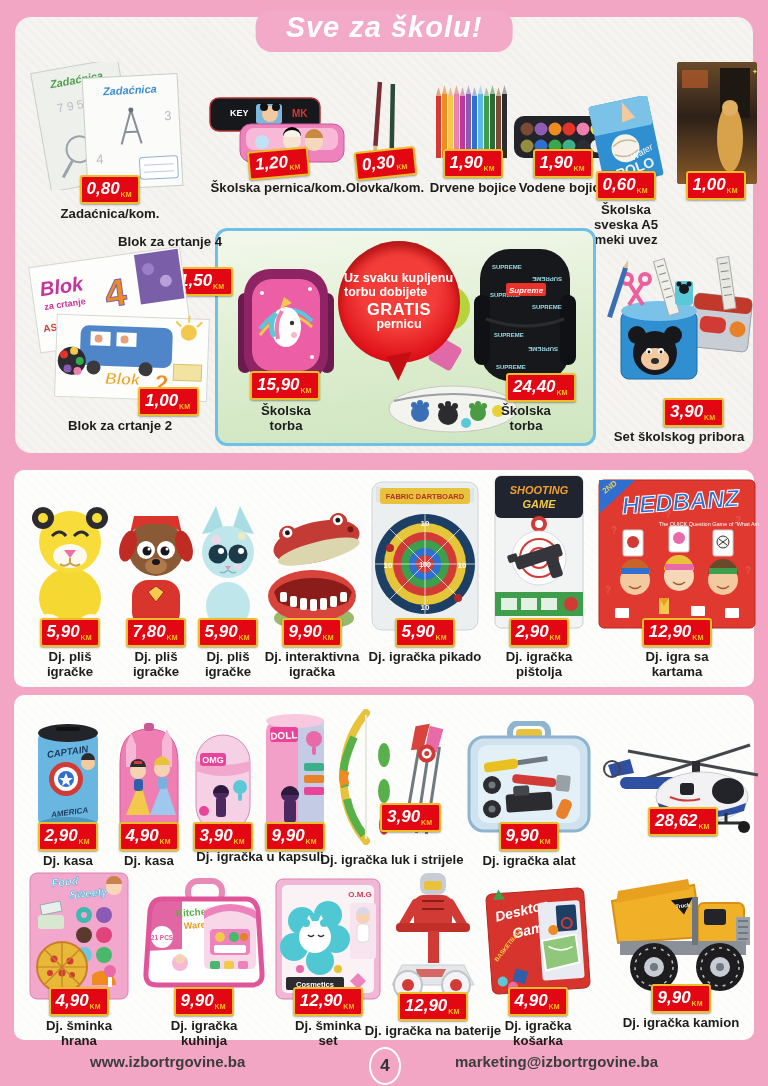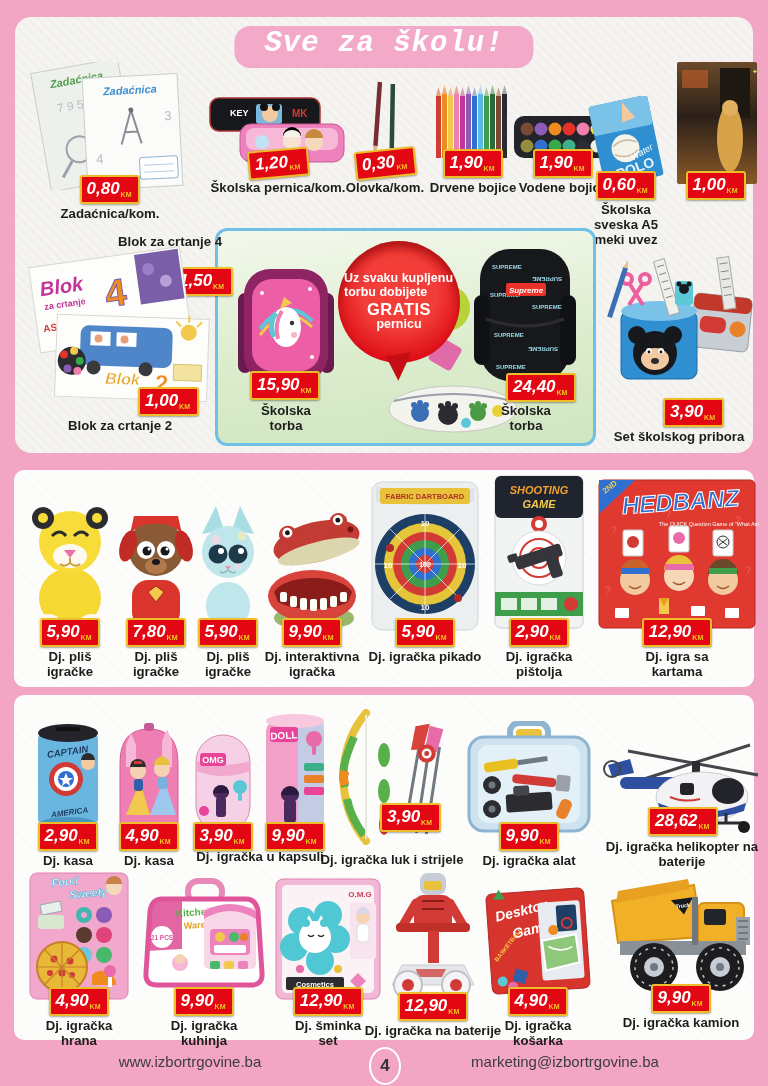--- a/index.html
+++ b/index.html
@@ -3,22 +3,22 @@
 <meta charset="utf-8">
 <style>
   html,body{margin:0;padding:0;background:#e9e9e9}
   .page{position:relative;width:768px;height:1086px;background:#f2a6c3;overflow:hidden;
         font-family:"Liberation Sans",sans-serif;color:#1d1d1b}
   .paper{position:absolute;left:15px;top:17px;width:738px;height:436px;border-radius:16px;
          background:#f5f4f1;
          background-image:repeating-linear-gradient(45deg,rgba(0,0,0,.015) 0 3px,transparent 3px 7px)}
   .wbox{position:absolute;background:#fdfdfc;border-radius:10px;
         background-image:repeating-linear-gradient(45deg,rgba(0,0,0,.008) 0 3px,transparent 3px 7px)}
-  .title-badge{position:absolute;left:50%;top:26px;transform:translateX(-50%);
-        background:#f3a9c8;color:#fff;font-family:Liberation Mono, monospace;font-style:italic;font-weight:700;
+  .title-badge{position:absolute;left:50%;top:10px;transform:translateX(-50%);
+        background:#f3a9c8;color:#fff;font-family:Liberation Sans, sans-serif;font-style:italic;font-weight:700;
         font-size:29px;padding:1px 30px 8px;border-radius:16px;letter-spacing:1px;white-space:nowrap;z-index:5}
   .pcard{position:absolute;text-align:center}
   .img{display:flex;align-items:flex-end;justify-content:center}
   .img svg{display:block}
   .tagwrap{margin-top:-15px;position:relative;z-index:3}
   .tag{display:inline-block;background:#e30613;border:2px solid #edbd2a;border-radius:3px;color:#fff;
        font-weight:700;font-style:italic;font-size:17px;line-height:1;padding:3px 7px 4px 5px;
        box-shadow:0 1px 2px rgba(0,0,0,.35);white-space:nowrap}
   .tag .km{font-size:7px;color:#f3c41e;font-style:normal;font-weight:700;margin-left:1px;vertical-align:-3px}
   .abs{position:absolute;z-index:3}
@@ -31,21 +31,21 @@
   .gratis .leaf2{position:absolute;right:2px;bottom:-4px;width:26px;height:26px;background:#e06aa8;
          border-radius:4px;transform:rotate(30deg)}
   .gratis .disc{position:absolute;inset:0;border-radius:50%;
          background:radial-gradient(circle at 50% 42%,#f23d38 40%,#de1118 72%,#bf0d13 100%);
          box-shadow:inset 0 7px 9px rgba(110,0,0,.45)}
   .gratis .tail{position:absolute;left:50px;bottom:-17px;width:0;height:0;border-left:8px solid transparent;
          border-right:18px solid transparent;border-top:26px solid #c50e14;transform:rotate(-10deg)}
   .gratis .txt{position:absolute;inset:10px 6px;display:flex;flex-direction:column;align-items:center;
          justify-content:center;color:#fff;font-weight:700;font-size:12.5px;line-height:1.1;text-align:left;z-index:2}
   .gratis .hl{font-size:16.5px;letter-spacing:.5px}
-  .ft{position:absolute;font-weight:400;font-size:15px;color:#3c3c3c;text-align:center}
+  .ft{position:absolute;font-weight:700;font-size:15px;color:#3c3c3c;text-align:left}
   .pagenum{position:absolute;left:369px;top:1047px;width:28px;height:34px;border:2px solid #fff;
          border-radius:50%;display:flex;align-items:center;justify-content:center;
          font-weight:700;font-size:17px;color:#333}
 </style>
 </head>
 <body>
 
 <div class="page">
 
   <div class="paper">
@@ -776,21 +776,20 @@
         <rect x="80" y="44" width="14" height="12" rx="3" fill="#23242a"></rect>
         <path d="M66 84 h36 M112 84 h32" stroke="#2b2b30" stroke-width="3"></path>
         <line x1="84" y1="72" x2="84" y2="84" stroke="#2b2b30" stroke-width="3"></line>
         <line x1="126" y1="74" x2="126" y2="84" stroke="#2b2b30" stroke-width="3"></line>
         <circle cx="66" cy="88" r="6" fill="#1d1d20"></circle>
           <circle cx="144" cy="88" r="6" fill="#1d1d20"></circle>
         <path d="M70 58 q14 6 30 2" stroke="#d23b35" stroke-width="2" fill="none"></path>
       </svg>
     </div>
     <span class="tag abs" style="left:634px;top:112px"><span>28,62</span><span class="km">KM</span></span>
-    <div class="plabel abs" style="left:586px;top:142px;width:164px;text-align:center">Dj. igračka helikopter na baterije</div>
 
     <div class="pcard" style="left:12px;top:176px;width:106px">
       <div class="img" style="height:131px">
         <svg width="106" height="131" viewBox="0 0 106 131">
           <rect x="4" y="2" width="98" height="126" rx="7" fill="#f2a8cc" stroke="#e080b0"></rect>
           <text x="26" y="16" font-size="11" font-weight="bold" font-style="italic" fill="#fff" stroke="#4fb0d8" stroke-width=".6" transform="rotate(-6 26 16)">Food</text>
           <text x="44" y="28" font-size="11" font-weight="bold" font-style="italic" fill="#fff" stroke="#4fb0d8" stroke-width=".6" transform="rotate(-6 44 28)">Sweety</text>
           <circle cx="88" cy="16" r="8" fill="#f6d8b8"></circle>
             <path d="M80 13 a8 8 0 0 1 16 0" fill="#c8824a"></path>
           <polygon points="14,34 34,30 36,40 16,44" fill="#e8f0ee" stroke="#9aa"></polygon>
@@ -810,21 +809,21 @@
               <circle cx="24" cy="102" r="3"></circle>
               <circle cx="46" cy="104" r="3"></circle>
             </g>
           <path d="M36 71 v50 M11 96 h50 M19 79 l34 34 M53 79 l-34 34" stroke="#c87f28" stroke-width="1.2"></path>
           <path d="M66 104 a14 14 0 0 1 24 10 l-24 0 z" fill="#ef8b1f"></path>
           <circle cx="84" cy="100" r="6" fill="#e86aa8"></circle>
             <rect x="82" y="106" width="4" height="10" fill="#fff"></rect>
         </svg>
       </div>
       <div class="tagwrap"><span class="tag"><span>4,90</span><span class="km">KM</span></span></div>
-      <div class="plabel"><span style="display:inline-block;width:80px">Dj. igračka hrana</span></div>
+      <div class="plabel"><span style="display:inline-block;width:80px">Dj. šminka hrana</span></div>
     </div>
 
     <div class="pcard" style="left:126px;top:182px;width:128px">
       <div class="img" style="height:125px">
         <svg width="128" height="125" viewBox="0 0 128 125">
           <rect x="48" y="4" width="34" height="22" rx="10" fill="none" stroke="#e889b8" stroke-width="6"></rect>
           <path d="M22 22 h84 q10 0 12 12 l4 62 q1 12 -11 12 h-94 q-12 0 -11 -12 l4 -62 q2 -12 12 -12" fill="#fff" stroke="#e0559a" stroke-width="5"></path>
           <path d="M22 22 q-10 0 -12 12 l-4 40 36 -2 0 -50 z" fill="#e0559a" opacity=".9"></path>
           <circle cx="22" cy="60" r="11" fill="#fff"></circle>
           <text x="22" y="63" font-size="6.5" font-weight="bold" fill="#e0559a" text-anchor="middle">21 PCS</text>

